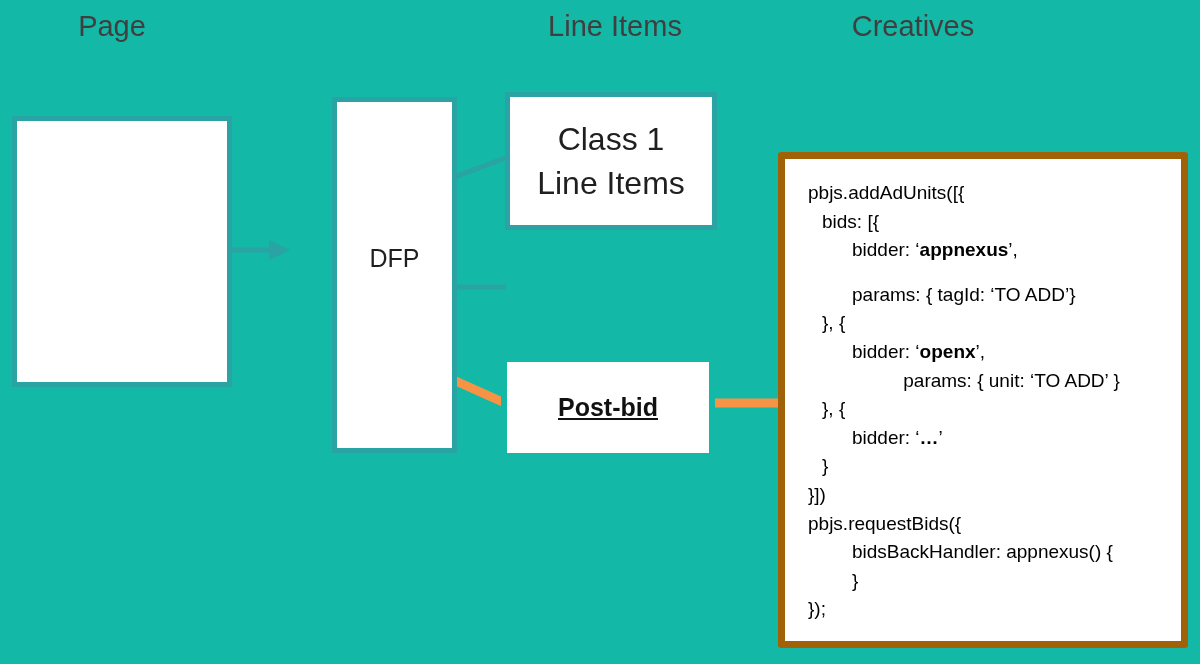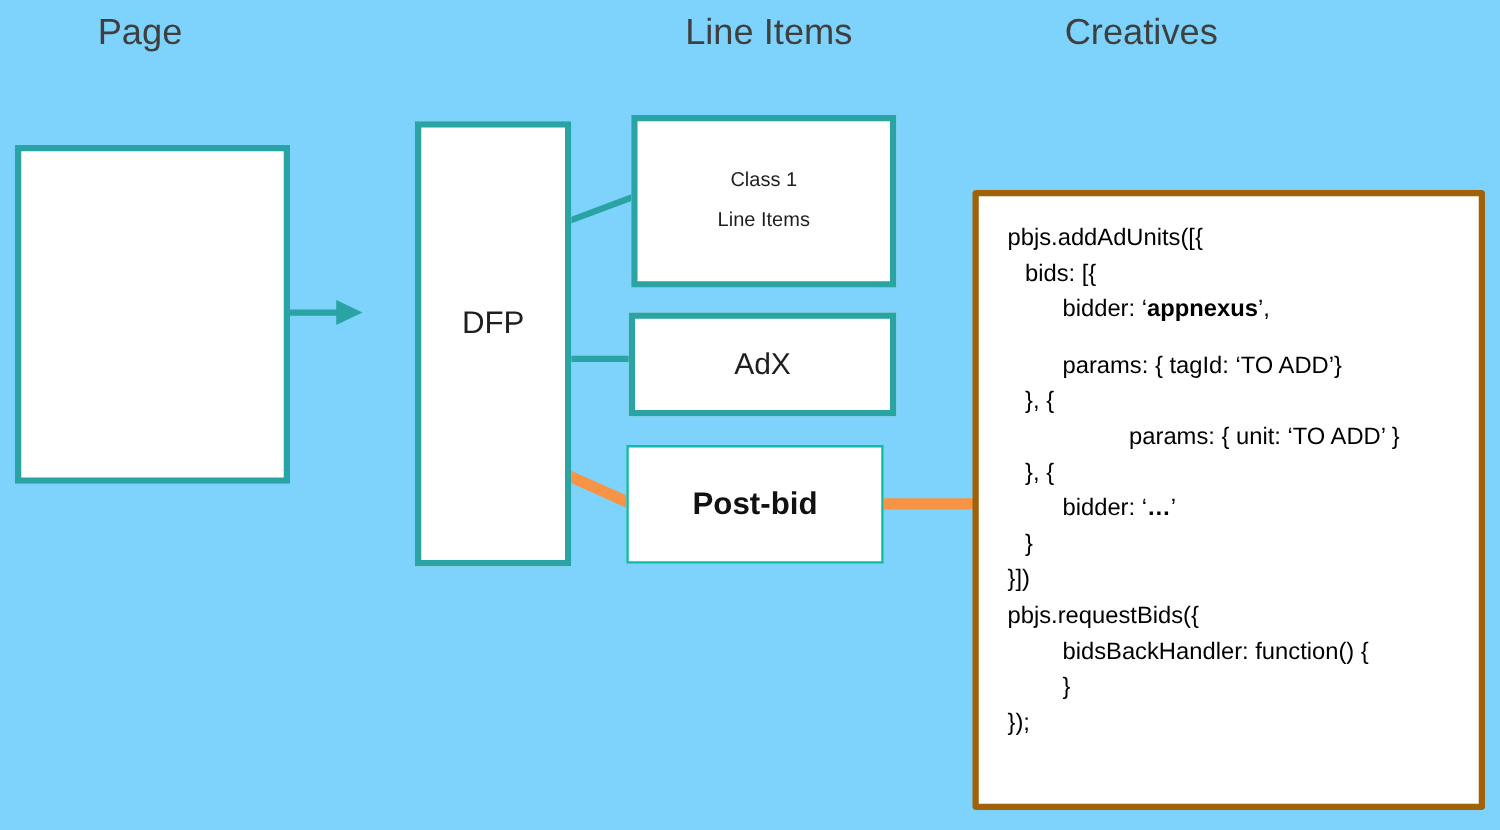--- a/index.html
+++ b/index.html
@@ -1,20 +1,20 @@
 <!DOCTYPE html>
 <html><head>
 <meta charset="utf-8">
 <style>
   html, body { margin: 0; padding: 0; background: #ffffff; }
   .canvas {
     position: relative;
     width: 1200px;
     height: 664px;
-    background: #7dd3fc;
+    background: #14b8a6;
     font-family: "Liberation Sans", "DejaVu Sans", sans-serif;
     overflow: hidden;
   }
   .col-header {
     position: absolute;
     top: 10px;
     font-size: 29px;
     color: #3f3f3f;
     transform: translateX(-50%);
     white-space: nowrap;
@@ -29,40 +29,40 @@
     position: absolute;
     background: #ffffff;
     z-index: 2;
     display: flex;
     align-items: center;
     justify-content: center;
     text-align: center;
     color: #1f1f1f;
   }
   .teal-border   { border: 5px solid #29a3a3; }
-  .orange-border { border: 2px solid #14b8a6; }
+  .orange-border { border: 6px solid #14b8a6; text-decoration: underline; }
   .page-box   { left: 12px;  top: 116px; width: 210px; height: 261px; }
   .ad-slot {
     position: absolute;
     left: 70px; top: 200px; width: 128px; height: 100px;
     background: #f79344;
     z-index: 3;
     display: flex; align-items: center; justify-content: center;
     color: #ffffff; font-size: 26px;
   }
   .dfp-box    { left: 288px; top: 97px;  width: 115px; height: 346px; font-size: 25px; padding-bottom: 0; margin-left: 44px; }
   .dfp-box span { position: relative; top: -17px; }
-  .class1-box { left: 505px; top: 92px;  width: 202px; height: 128px; font-size: 16px; line-height: 32px; white-space: pre-line; }
+  .class1-box { left: 505px; top: 92px;  width: 202px; height: 128px; font-size: 32px; line-height: 44px; white-space: pre-line; }
   .adx-box    { left: 503px; top: 250px; width: 204px; height: 73px;  font-size: 24px; }
   .postbid-box{ left: 501px; top: 356px; width: 202px; height: 91px;  font-size: 25px; font-weight: bold; color: #111111; }
   .code-box {
     position: absolute;
     left: 778px; top: 152px; width: 410px; height: 496px;
     background: #ffffff;
-    border: 5px solid #a16207;
+    border: 7px solid #a16207;
     border-radius: 3px;
     z-index: 2;
     box-sizing: border-box;
     padding: 20px 10px 0 23px;
   }
   .code-line {
     font-size: 19px;
     line-height: 28.6px;
     color: #000000;
     white-space: pre;
@@ -95,40 +95,38 @@
 
   <div class="box teal-border dfp-box">
     <span>DFP</span>
   </div>
 
   <div class="box teal-border class1-box">
     <span>Class 1
 Line Items</span>
   </div>
 
-  <div class="box teal-border adx-box">
-    <span>AdX</span>
-  </div>
 
   <div class="box orange-border postbid-box">
     <span>Post-bid</span>
   </div>
 
   <div class="code-box">
     <div>
         <div class="code-line" style="padding-left: 0px;"><span>pbjs.addAdUnits([{</span></div>
         <div class="code-line" style="padding-left: 14px;"><span>bids: [{</span></div>
         <div class="code-line" style="padding-left: 44px;"><span>bidder: ‘</span><span style="font-weight: bold;">appnexus</span><span>’,</span></div>
         <div class="code-line" style="padding-left: 44px; margin-top: 16px;"><span>params: { tagId: ‘TO ADD’}</span></div>
         <div class="code-line" style="padding-left: 14px;"><span>}, {</span></div>
+        <div class="code-line" style="padding-left: 44px;"><span>bidder: ‘</span><span style="font-weight: bold;">openx</span><span>’,</span></div>
         <div class="code-line" style="padding-left: 44px; text-align: center;"><span>params: { unit: ‘TO ADD’ }</span></div>
         <div class="code-line" style="padding-left: 14px;"><span>}, {</span></div>
         <div class="code-line" style="padding-left: 44px;"><span>bidder: ‘</span><span style="font-weight: bold;">…</span><span>’</span></div>
         <div class="code-line" style="padding-left: 14px;"><span>}</span></div>
         <div class="code-line" style="padding-left: 0px;"><span>}])</span></div>
         <div class="code-line" style="padding-left: 0px;"><span>pbjs.requestBids({</span></div>
-        <div class="code-line" style="padding-left: 44px;"><span>bidsBackHandler: function() {</span></div>
+        <div class="code-line" style="padding-left: 44px;"><span>bidsBackHandler: appnexus() {</span></div>
         <div class="code-line" style="padding-left: 44px;"><span>}</span></div>
         <div class="code-line" style="padding-left: 0px;"><span>});</span></div>
       </div>
   </div>
 
 </div>
 
 </body></html>

